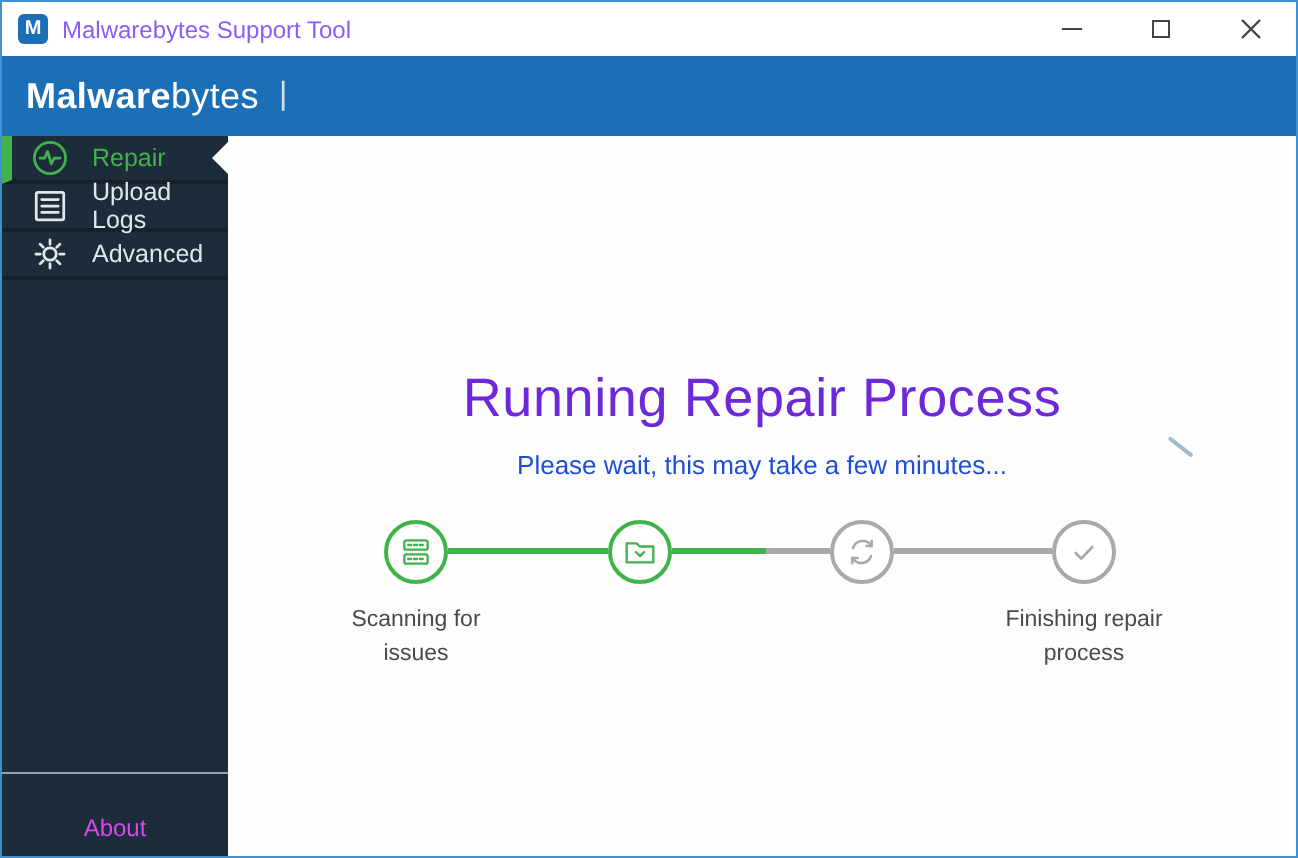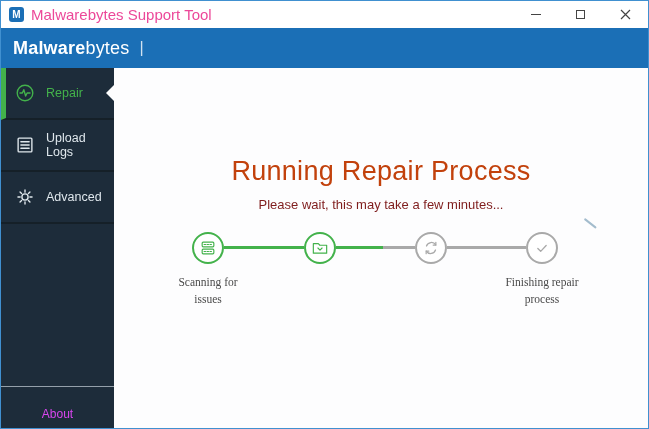--- a/index.html
+++ b/index.html
@@ -9,58 +9,58 @@
   *{box-sizing:border-box; margin:0; padding:0;}
   html,body{background:#fff;}
   body{font-family:"Liberation Sans", sans-serif;}
   .window{width:649px;height:429px;border:1px solid var(--window_border);
     background:var(--content_bg);position:relative;overflow:hidden;}
   
   .titlebar{height:27px;background:#fff;display:flex;align-items:center;}
   .app-icon{width:15px;height:15px;margin:0 7px 0 8px;background:var(--brand_blue);
     color:#fff;border-radius:3px;font-size:10px;font-weight:bold;line-height:15px;
     text-align:center;flex:0 0 auto;}
-  .titlebar-title{font-size:15px;color:#ec4899;}
+  .titlebar-title{font-size:12px;color:#8b5cf6;}
   .controls{margin-left:auto;display:flex;height:100%;}
   .ctrl{width:45px;display:flex;align-items:center;justify-content:center;color:#444;cursor:default;}
   .glyph-min{width:10px;height:1px;background:#444;}
   .glyph-max{width:9px;height:9px;border:1px solid #444;}
   
   .header{height:40px;background:var(--brand_blue);display:flex;align-items:center;
     padding-left:12px;color:#fff;}
   .brand{font-size:18px;font-weight:300;letter-spacing:.2px;}
   .brand .bold{font-weight:700;}
   .pipe{margin:0 10px;font-weight:200;opacity:.8;font-size:16px;}
   .appname{font-size:15px;font-weight:300;letter-spacing:2px;}
   
   .bodyrow{display:flex;height:calc(100% - 55px);}
   .sidebar{width:113px;background:var(--sidebar_bg);display:flex;flex-direction:column;flex:0 0 auto;}
-  .side-item{height:52px;display:flex;align-items:center;gap:10px;padding-left:13px;
+  .side-item{height:24px;display:flex;align-items:center;gap:10px;padding-left:13px;
     border-bottom:2px solid #152028;position:relative;color:#dfe7ec;font-size:12.5px;cursor:default;}
   .side-item .sicon{width:22px;height:22px;color:#dfe7ec;flex:0 0 auto;}
   .side-item.active{border-left:5px solid var(--green);padding-left:8px;color:var(--green);}
   .side-item.active .sicon{color:var(--green);}
   .side-item.active::after{content:"";position:absolute;right:0;top:50%;transform:translateY(-50%);
     border-top:8px solid transparent;border-bottom:8px solid transparent;
     border-right:8px solid var(--content_bg);}
   .side-spacer{flex:1;}
   .about{height:54px;border-top:1px solid #94a0aa;display:flex;align-items:center;
     justify-content:center;color:#d946ef;font-size:12px;cursor:default;}
   
   .content{flex:1;text-align:center;position:relative;padding-top:88px;background:var(--content_bg);}
-  .page-title{font-size:27px;font-weight:500;color:#c2410c;letter-spacing:.3px;}
-  .subtitle{margin-top:10px;font-size:13px;color:#7f1d1d;}
+  .page-title{font-size:27px;font-weight:500;color:#6d28d9;letter-spacing:.3px;margin-top:28px;}
+  .subtitle{margin-top:10px;font-size:13px;color:#1d4ed8;}
   .stepper{position:relative;margin-top:20px;height:92px;width:534px;}
   .step{position:absolute;top:0;width:112px;}
   .step-1{left:38px;} .step-2{left:150px;} .step-3{left:261px;} .step-4{left:372px;}
   .circle{width:32px;height:32px;border-radius:50%;border:2px solid;margin:0 auto;
     display:flex;align-items:center;justify-content:center;background:#fff;}
   .step.green .circle{border-color:var(--green);color:var(--green);}
   .step.gray .circle{border-color:var(--gray_step);color:var(--gray_step);}
-  .slabel{margin-top:10px;font-size:11.5px;color:#4a4a4a;white-space:pre-line;line-height:1.45;font-family:Liberation Serif, serif;}
+  .slabel{margin-top:10px;font-size:11.5px;color:#4a4a4a;white-space:pre-line;line-height:1.45;}
   .connector{position:absolute;top:14px;height:3px;background:var(--gray_step);}
   .connector .fill{height:100%;background:var(--green);width:0;}
   .conn-1{left:110px;width:80px;} .conn-2{left:222px;width:79px;} .conn-3{left:333px;width:79px;}
   .cursor-mark{position:absolute;left:471px;top:150px;width:15px;height:2px;background:#a3bccd;
     transform:rotate(38deg);transform-origin:left top;border-radius:1px;}
   svg{display:block;}
 </style>
 </head>
 <body>
 

